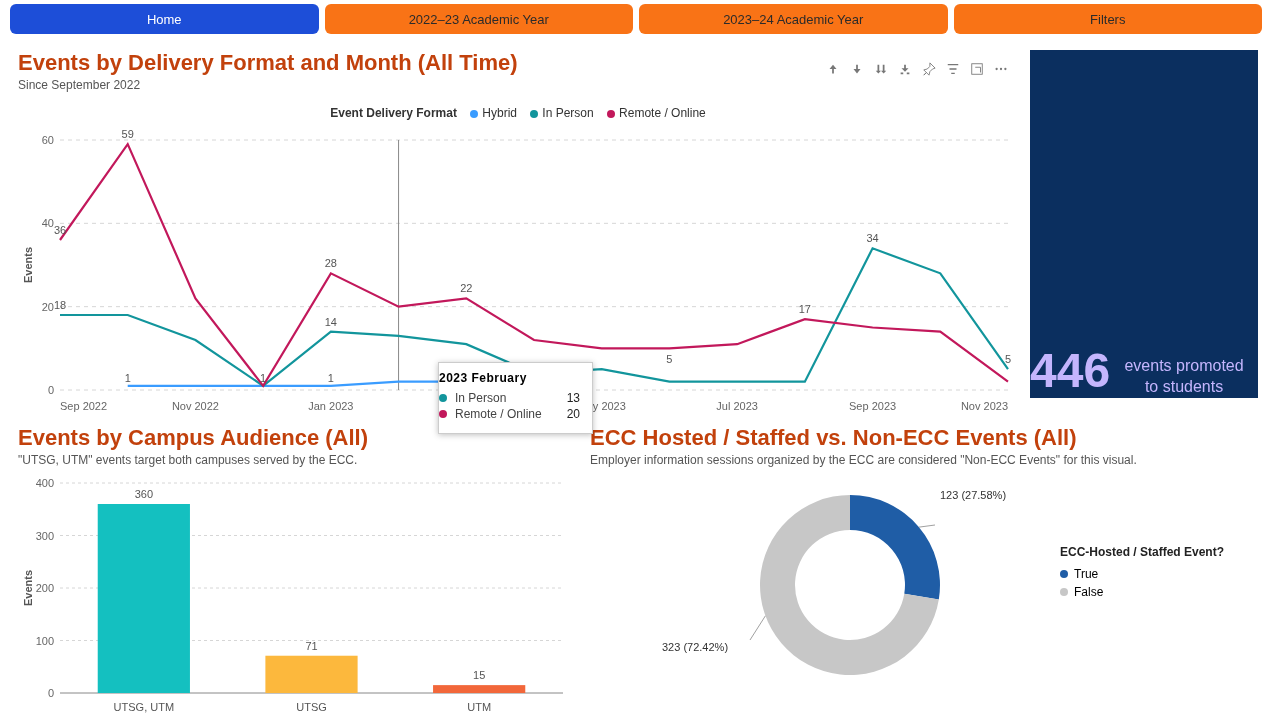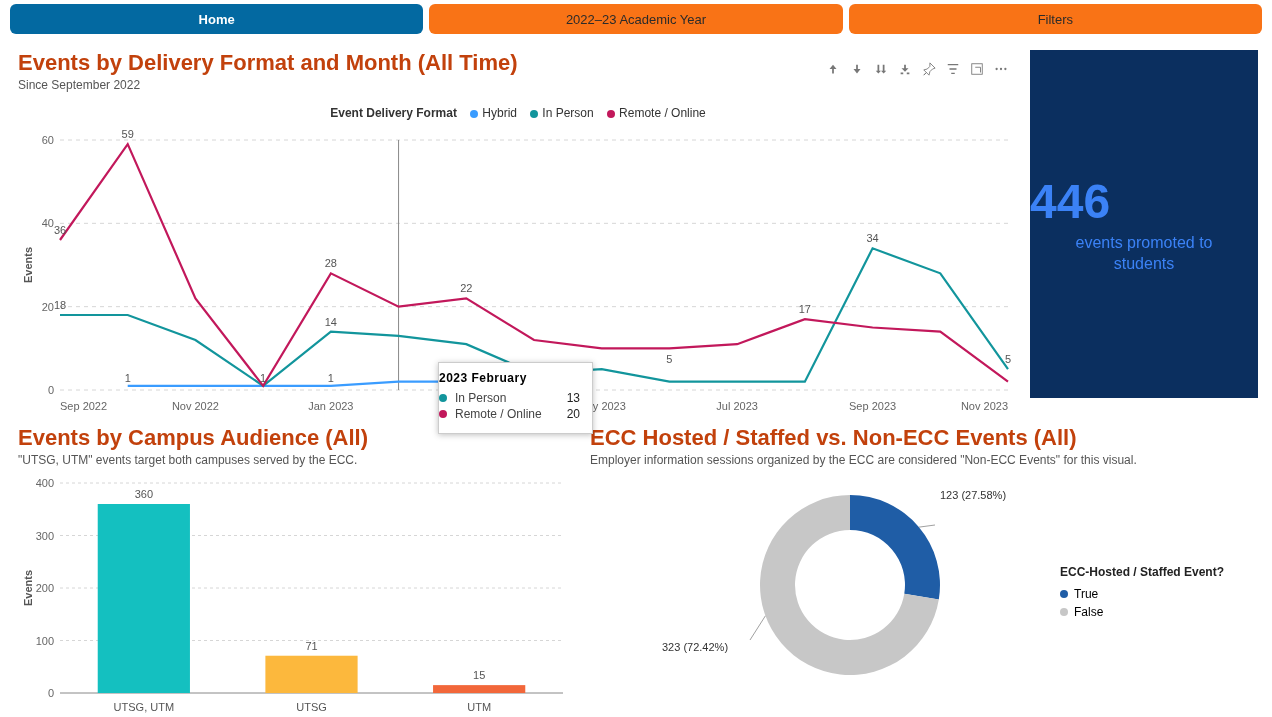--- a/index.html
+++ b/index.html
@@ -1,21 +1,21 @@
 <!DOCTYPE html>
 <html><head>
 <meta charset="utf-8">
 <style>
   * { box-sizing: border-box; margin: 0; padding: 0; }
   body { font-family: "Segoe UI", Arial, sans-serif; background: #fff; width: 1272px; height: 717px; position: relative; overflow: hidden; }
 
   
   .tabs { display: flex; gap: 6px; padding: 4px 10px 0 10px; }
   .tab { flex: 1; height: 30px; display: flex; align-items: center; justify-content: center; border-radius: 6px 6px 6px 6px; font-size: 13px; cursor: pointer; }
-  .tab.active { background: #0369a1; color: #fff; font-weight: 700; }
+  .tab.active { background: #1d4ed8; color: #fff; font-weight: 400; }
   .tab.inactive { background: #f97316; color: #2b2b2b; }
 
   
   .main { position: absolute; top: 40px; left: 10px; right: 10px; bottom: 0; }
   .viz { position: absolute; border: 0 solid transparent; }
   .viz-title { font-size: 22px; font-weight: 600; color: #c2410c; margin-bottom: 2px; }
   .viz-sub { font-size: 12px; color: #555; margin-bottom: 6px; }
 
   
   #linechart-area { left: 8px; top: 10px; width: 1000px; height: 370px; }
@@ -27,45 +27,46 @@
 
   
   .tooltip { position: absolute; background: #fff; border: 1px solid #ccc; box-shadow: 0 1px 6px rgba(0,0,0,.25); padding: 8px 12px 10px 0; font-size: 12px; z-index: 5; min-width: 155px; }
   .tooltip .tt-title { font-weight: 700; margin-bottom: 6px; letter-spacing: .5px; }
   .tooltip .tt-row { display: flex; align-items: center; margin: 2px 0; }
   .tooltip .tt-dot { width: 8px; height: 8px; border-radius: 50%; margin-right: 8px; }
   .tooltip .tt-label { flex: 1; color: #444; }
   .tooltip .tt-val { margin-left: 10px; color: #222; }
 
   
-  #bigcard { left: 1020px; top: 10px; width: 228px; height: 348px; background: #0b2f5f; color: #3b82f6; display: flex; flex-direction: column; align-items: flex-start; justify-content: center; }
+  #bigcard { left: 1020px; top: 10px; width: 228px; height: 348px; background: #0b2f5f; color: #c4b5fd; display: flex; flex-direction: row; align-items: flex-end; justify-content: center; }
   #bigcard .num { font-size: 48px; font-weight: 700; }
   #bigcard .lab { font-size: 16px; text-align: center; padding: 0 14px; line-height: 1.3; margin-top: 4px; }
 
   
   #barchart-area { left: 8px; top: 385px; width: 555px; height: 320px; }
   svg.barchart { width: 555px; height: 270px; }
 
   
   #donut-area { left: 580px; top: 385px; width: 680px; height: 320px; }
   svg.donut { position: absolute; left: 150px; top: 50px; width: 220px; height: 220px; }
   .donut-label { position: absolute; font-size: 11px; color: #333; }
-  .donut-legend { position: absolute; left: 470px; top: 120px; font-size: 12px; margin-top: 20px; }
+  .donut-legend { position: absolute; left: 470px; top: 120px; font-size: 12px; }
   .donut-legend .title { font-weight: 700; color: #222; font-size: 12px; margin-bottom: 8px; }
   .donut-legend .row { display: flex; align-items: center; margin: 4px 0; }
   .donut-legend .sw { width: 8px; height: 8px; border-radius: 50%; margin-right: 6px; }
 
   text { font-family: "Segoe UI", Arial, sans-serif; }
 </style>
 </head>
 <body>
 
 <div class="tabs">
   <div class="tab active">Home</div>
   <div class="tab inactive">2022–23 Academic Year</div>
+  <div class="tab inactive">2023–24 Academic Year</div>
   <div class="tab inactive">Filters</div>
 </div>
 
 <div class="main">
 
   <div id="linechart-area" class="viz">
     <div class="viz-title">Events by Delivery Format and Month (All Time)</div>
     <div class="viz-sub">Since September 2022</div>
 
     <div class="toolbar">

